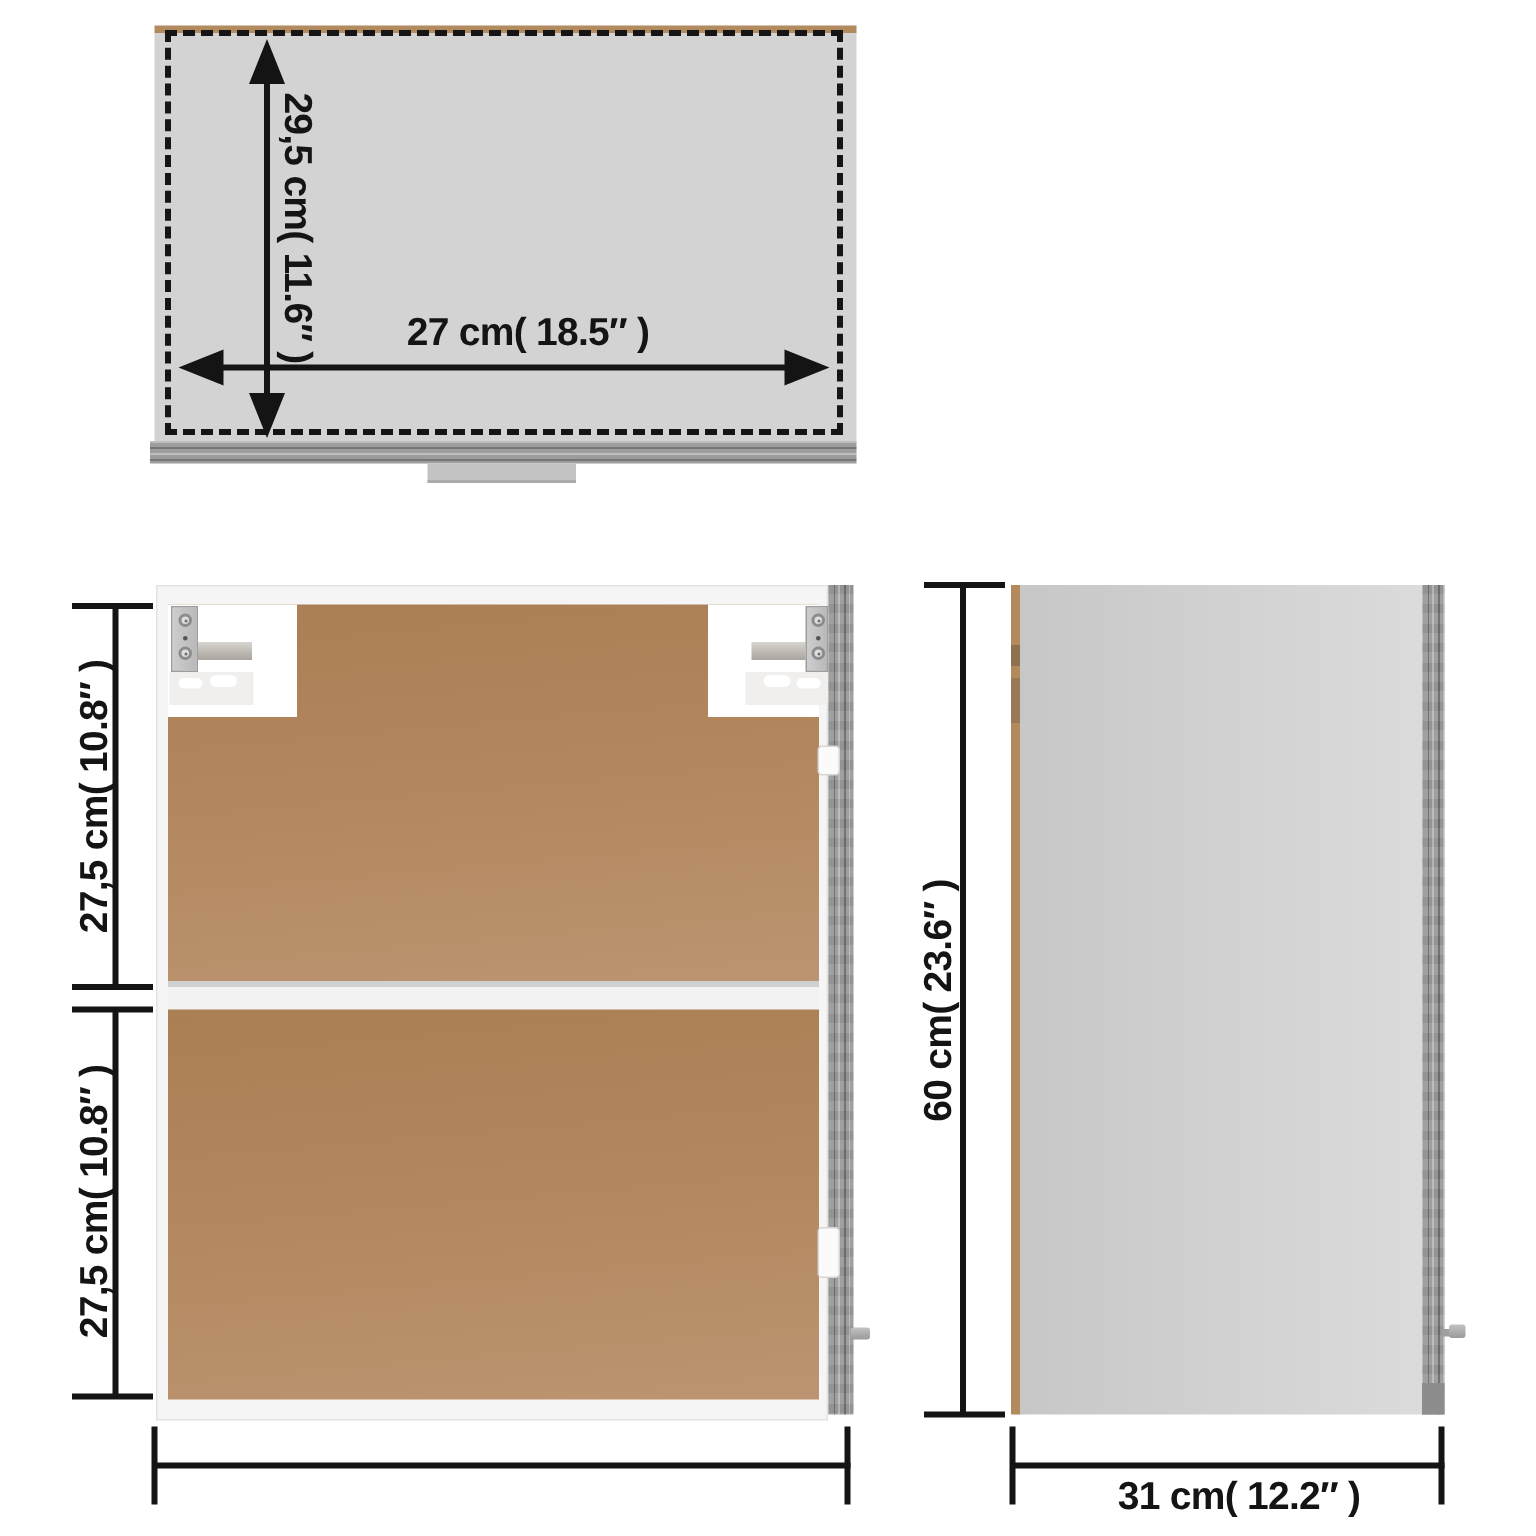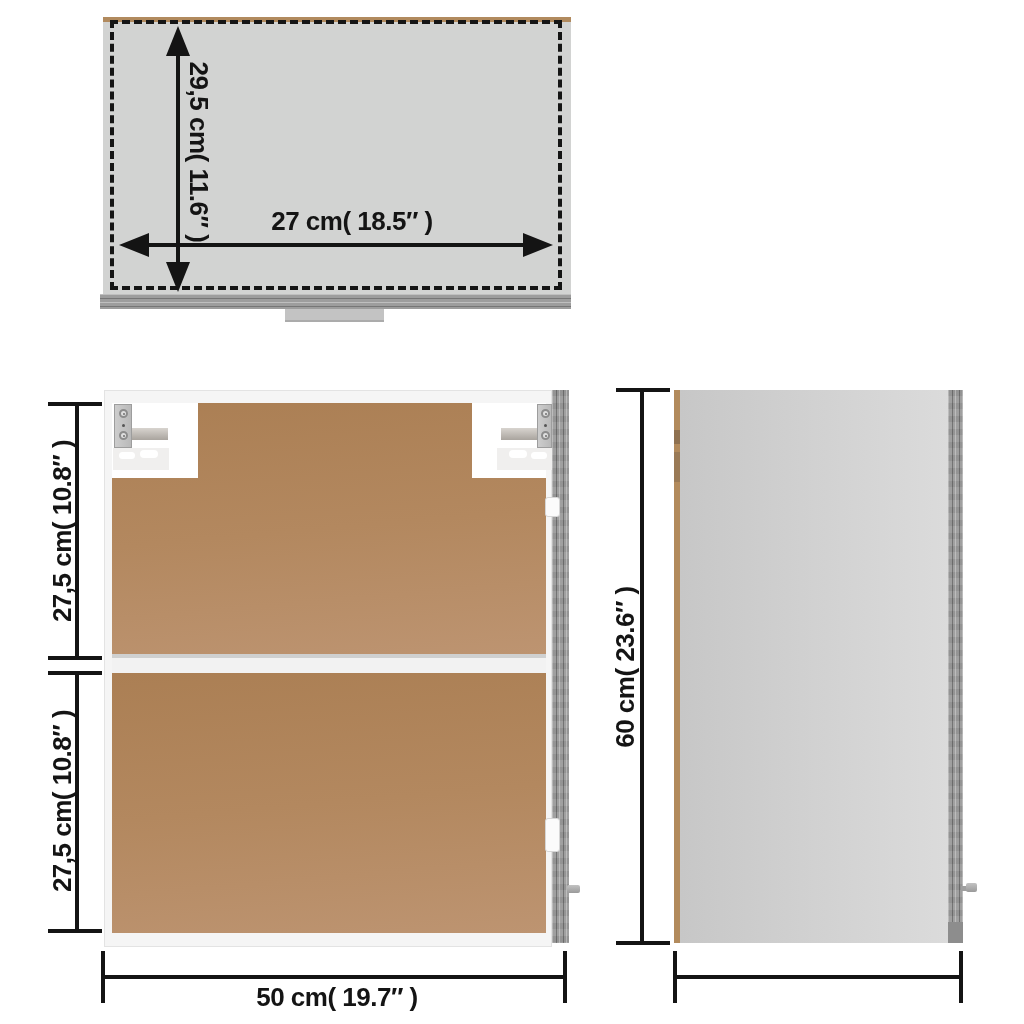--- a/index.html
+++ b/index.html
@@ -131,21 +131,20 @@
     <div class="dim-label rot-ccw" style="left:62px;top:171px;">27,5 cm( 10.8″ )</div>
 
     <div class="abs ink" style="left:48px;top:311px;width:54px;height:4px;"></div>
     <div class="abs ink" style="left:75px;top:313px;width:4px;height:259px;"></div>
     <div class="abs ink" style="left:48px;top:569px;width:54px;height:4px;"></div>
     <div class="dim-label rot-ccw" style="left:62px;top:441px;">27,5 cm( 10.8″ )</div>
 
     <div class="abs ink" style="left:101px;top:591px;width:4px;height:52px;"></div>
     <div class="abs ink" style="left:103px;top:615px;width:464px;height:4px;"></div>
     <div class="abs ink" style="left:563px;top:591px;width:4px;height:52px;"></div>
-    <div class="dim-label ctr" style="left:337px;top:637px;">50 cm( 19.7″ )</div>
   </div>
 
   <div class="abs" style="left:600px;top:360px;width:424px;height:664px;">
 
     <div class="abs" style="left:74px;top:30px;width:6px;height:553px;background:#b28a5c;">
       <div class="abs" style="left:0;top:40px;width:6px;height:14px;background:#8f7150;"></div>
       <div class="abs" style="left:0;top:62px;width:6px;height:30px;background:#9a7a56;"></div>
     </div>
 
     <div class="abs" style="left:80px;top:30px;width:268px;height:553px;background:linear-gradient(90deg,#c7c7c7 0%,#d2d2d2 55%,#dbdbdb 100%);"></div>
@@ -157,15 +156,16 @@
     <div class="abs handle" style="left:366px;top:523px;width:11px;height:9px;"></div>
 
     <div class="abs ink" style="left:16px;top:28px;width:54px;height:4px;"></div>
     <div class="abs ink" style="left:40px;top:30px;width:4px;height:553px;"></div>
     <div class="abs ink" style="left:16px;top:581px;width:54px;height:4px;"></div>
     <div class="dim-label rot-ccw" style="left:25px;top:307px;">60 cm( 23.6″ )</div>
 
     <div class="abs ink" style="left:73px;top:591px;width:4px;height:52px;"></div>
     <div class="abs ink" style="left:75px;top:615px;width:288px;height:4px;"></div>
     <div class="abs ink" style="left:359px;top:591px;width:4px;height:52px;"></div>
+    <div class="dim-label ctr" style="left:226px;top:637px;">31 cm( 12.2″ )</div>
   </div>
 
 </div>
 
 </body></html>

